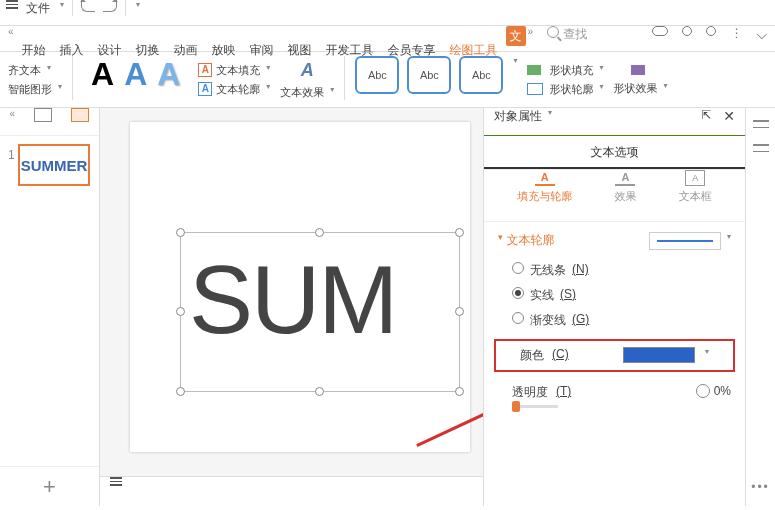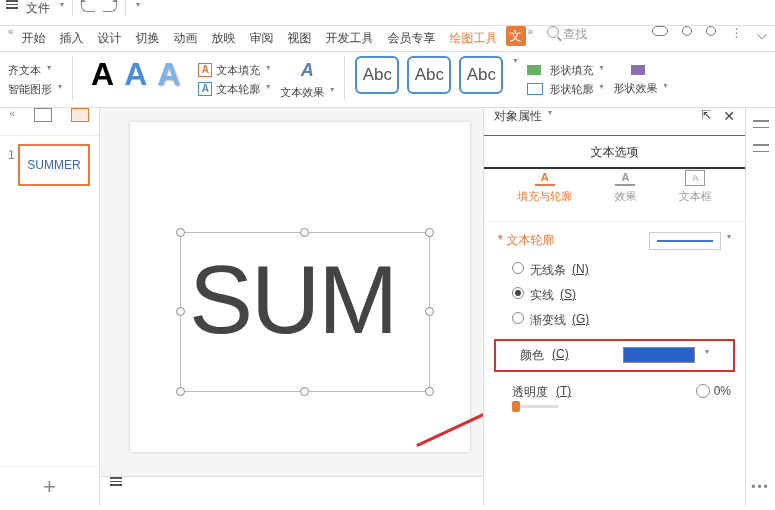--- a/index.html
+++ b/index.html
@@ -7,60 +7,60 @@
 .row { display:flex; }
 .topbar { height:26px; border-bottom:1px solid #ddd; padding:0 6px; gap:8px; }
 .hamburger-icon { display:flex; flex-direction:column; gap:2px; }
 .hamburger-icon span { width:12px; height:1.5px; background:#555; }
 .sep { width:1px; height:16px; background:#ddd; }
 .caret { font-size:8px; color:#888; margin-left:2px; }
 .undo-icon,.redo-icon { width:14px; height:12px; border:1.5px solid #888; border-top:none; border-right:none; border-radius:0 0 0 6px; position:relative; }
 .undo-icon::after,.redo-icon::after { content:""; position:absolute; top:-4px; left:-2px; border:3px solid transparent; border-bottom-color:#888; }
 .redo-icon { transform:scaleX(-1); }
 .tabs { height:26px; border-bottom:1px solid #ddd; padding:0 8px; gap:2px; }
-.tab { padding:4px 6px; cursor:pointer; white-space:nowrap; }
+.tab { padding:4px 6px; cursor:pointer; white-space:nowrap;margin-top:12px; }
 .tab.orange { color:#e87a3a; }
 .tab-icon { width:20px; height:20px; background:#e87a3a; color:#fff; display:flex; align-items:center; justify-content:center; border-radius:2px; }
 .search-box { margin-left:12px; color:#999; gap:4px; }
 .magnify { width:12px; height:12px; border:1.5px solid #999; border-radius:50%; position:relative; }
 .magnify::after { content:""; position:absolute; width:5px; height:1.5px; background:#999; bottom:-2px; right:-4px; transform:rotate(45deg); }
 .top-icons { margin-left:auto; gap:14px; color:#777; }
 .cloud-icon { width:16px; height:10px; border:1.5px solid #777; border-radius:8px; }
 .person-icon { width:10px; height:10px; border:1.5px solid #777; border-radius:50%; position:relative; }
 .collapse-icon { font-size:14px; }
 .ribbon { height:56px; border-bottom:1px solid #ddd; padding:4px 8px; gap:10px; }
 .ribbon-group { display:flex; flex-direction:column; gap:4px; justify-content:center; }
 .stack-item { gap:4px; font-size:11px; }
 .wordart { gap:10px; padding:0 8px; }
 .wa { font-size:32px; font-weight:bold; font-family:Arial; }
 .wa1 { color:#000; }
 .wa2 { color:#4a8fd6; }
 .wa3 { color:#7ab4e8; text-shadow:1px 1px 2px #aaa; }
 .text-fill-icon { width:14px; height:14px; border:1.5px solid #d87440; color:#d87440; font-weight:bold; display:flex; align-items:center; justify-content:center; font-size:10px; }
 .text-outline-icon { width:14px; height:14px; border:1.5px solid #4a8fd6; color:#4a8fd6; display:flex; align-items:center; justify-content:center; font-size:10px; font-weight:bold; }
 .text-effect-icon { font-size:18px; font-weight:bold; color:#5a7fb0; font-style:italic; }
-.abc-box { width:44px; height:38px; border:2px solid #4a8fd6; border-radius:6px; display:flex; align-items:center; justify-content:center; font-size:17px; color:#555; cursor:pointer; }
+.abc-box { width:44px; height:38px; border:2px solid #4a8fd6; border-radius:6px; display:flex; align-items:center; justify-content:center; font-size:11px; color:#555; cursor:pointer; }
 .shape-fill-icon,.shape-outline-icon,.shape-effect-icon { width:18px; height:14px; position:relative; }
 .shape-fill-icon::before { content:""; position:absolute; width:14px; height:10px; background:#68b068; left:0; top:2px; }
 .shape-outline-icon::before { content:""; position:absolute; width:14px; height:10px; border:1.5px solid #4a8fd6; left:0; top:1px; }
 .shape-effect-icon::before { content:""; position:absolute; width:14px; height:10px; background:#8a6fb0; left:0; top:2px; }
 .main { display:flex; height:398px; }
 .left-rail { width:100px; border-right:1px solid #ddd; display:flex; flex-direction:column; }
 .rail-tabs { height:28px; border-bottom:1px solid #eee; justify-content:space-around; }
 .rail-icon { width:18px; height:14px; border:1.5px solid #888; }
 .rail-icon.active { border-color:#e87a3a; background:#fdeadd; }
 .thumb-list { flex:1; padding:8px; }
 .thumb { width:72px; height:42px; border:2px solid #e87a3a; display:flex; align-items:center; justify-content:center; position:relative; margin-left:10px; }
 .thumb-num { position:absolute; left:-12px; top:2px; color:#888; }
-.thumb-text { color:#3a66b5; font-weight:normal; font-size:12px; }
+.thumb-text { color:#3a66b5; font-weight:bold; font-size:15px; }
 .add-slide { height:40px; border-top:1px solid #eee; display:flex; align-items:center; justify-content:center; font-size:22px; color:#888; cursor:pointer; }
 .canvas-area { flex:1; background:#f5f5f5; position:relative; display:flex; flex-direction:column; }
 .canvas-stage { flex:1; position:relative; overflow:hidden; }
 .slide { position:absolute; left:30px; top:14px; width:340px; height:330px; background:#fff; box-shadow:0 0 3px rgba(0,0,0,.2); }
-.textbox { position:absolute; left:50px; top:110px; width:250px; height:160px; border:1px solid #bbb; }
+.textbox { position:absolute; left:50px; top:110px; width:280px; height:160px; border:1px solid #bbb; }
 .handle { position:absolute; width:9px; height:9px; background:#fff; border:1px solid #888; border-radius:50%; }
 .h-tl{left:-5px;top:-5px}.h-tr{right:-5px;top:-5px}.h-bl{left:-5px;bottom:-5px}.h-br{right:-5px;bottom:-5px}
 .h-ml{left:-5px;top:50%;margin-top:-5px}.h-mr{right:-5px;top:50%;margin-top:-5px}
 .h-tc{left:50%;top:-5px;margin-left:-5px}.h-bc{left:50%;bottom:-5px;margin-left:-5px}
 .big-text { font-size:96px; font-weight:400; font-family:Arial; padding:12px 0 0 8px; letter-spacing:-2px; }
 .arrow { position:absolute; left:300px; top:260px; width:180px; height:3px; background:#d63030; transform:rotate(-25deg); transform-origin:right center; }
 .arrow::after { content:""; position:absolute; right:-2px; top:-6px; border:8px solid transparent; border-left-color:#d63030; }
 .notes-bar { height:30px; border-top:1px solid #ddd; background:#fff; padding:0 10px; gap:8px; color:#999; }
 .panel { width:262px; border-left:1px solid #ddd; display:flex; flex-direction:column; background:#fff; }
 .panel-header { height:28px; border-bottom:1px solid #4d7c0f; padding:0 10px; justify-content:space-between; }

